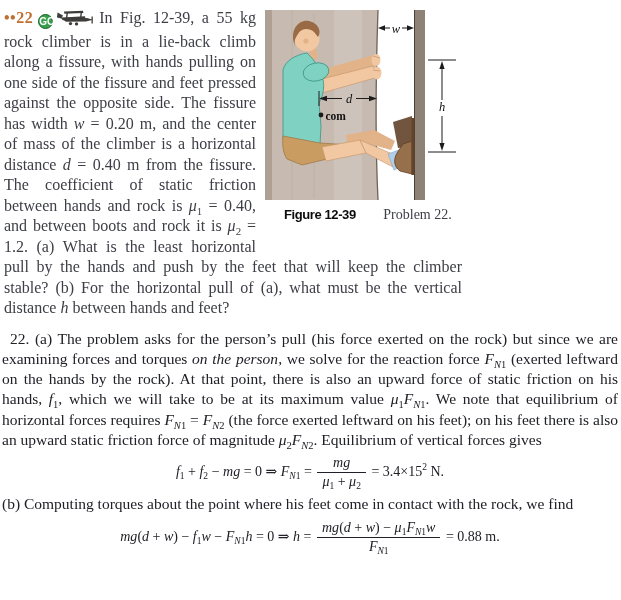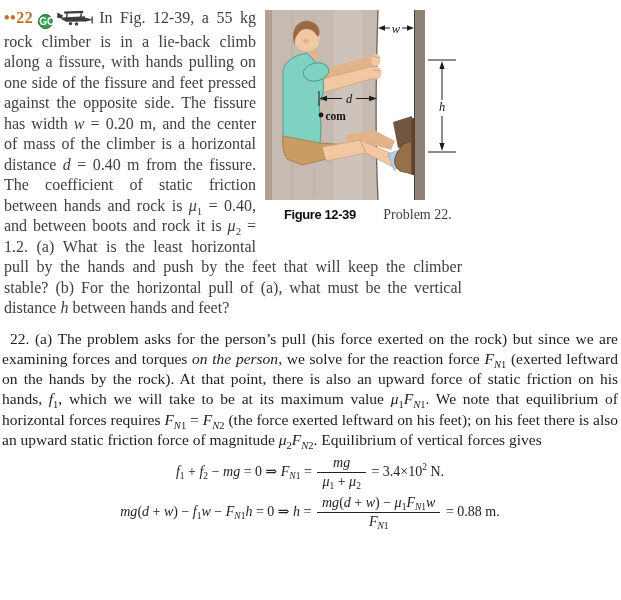--- a/index.html
+++ b/index.html
@@ -144,17 +144,18 @@
               <circle cx="13.5" cy="13.6" r="1.7"></circle>
               <circle cx="19.5" cy="13.9" r="1.7"></circle>
               <rect x="34.5" y="6.5" width="1.3" height="7"></rect>
             </g>
           </svg></span><span><span>In Fig. 12-39, a 55 kg rock climber is in a lie-back climb along a fissure, with hands pulling on one side of the fissure and feet pressed against the opposite side. The fissure has width </span><i>w</i><span> = 0.20 m, and the center of mass of the climber is a horizontal distance </span><i>d</i><span> = 0.40 m from the fissure. The coefficient of static friction between hands and rock is </span><i>μ</i><sub>1</sub><span> = 0.40, and between boots and rock it is </span><i>μ</i><sub>2</sub><span> = 1.2. (a) What is the least horizontal pull by the hands and push by the feet that will keep the climber stable? (b) For the horizontal pull of (a), what must be the vertical distance </span><i>h</i><span> between hands and feet?</span></span></p>
 
   </section>
 
   <section class="solution">
     <p class="sol-a"><span>22. (a) The problem asks for the person’s pull (his force exerted on the rock) but since we are examining forces and torques </span><i>on the person</i><span>, we solve for the reaction force </span><i>F</i><sub class="it">N</sub><sub>1</sub><span> (exerted leftward on the hands by the rock). At that point, there is also an upward force of static friction on his hands, </span><i>f</i><sub>1</sub><span>, which we will take to be at its maximum value </span><i>μ</i><sub>1</sub><i>F</i><sub class="it">N</sub><sub>1</sub><span>. We note that equilibrium of horizontal forces requires </span><i>F</i><sub class="it">N</sub><sub>1</sub><span> = </span><i>F</i><sub class="it">N</sub><sub>2</sub><span> (the force exerted leftward on his feet); on his feet there is also an upward static friction force of magnitude </span><i>μ</i><sub>2</sub><i>F</i><sub class="it">N</sub><sub>2</sub><span>. Equilibrium of vertical forces gives</span></p>
-    <div class="equation"><i>f</i><sub>1</sub><span> + </span><i>f</i><sub>2</sub><span> − </span><i>mg</i><span> = 0 ⇒ </span><i>F</i><sub class="it">N</sub><sub>1</sub><span> = </span><span class="frac"><span class="num"><i>mg</i></span><span class="den"><i>μ</i><sub>1</sub><span> + </span><i>μ</i><sub>2</sub></span></span><span> = 3.4×10</span><sup>2</sup><span> N.</span></div>
+    <div class="equation"><i>f</i><sub>1</sub><span> + </span><i>f</i><sub>2</sub><span> − </span><i>mg</i><span> = 0 ⇒ </span><i>F</i><sub class="it">N</sub><sub>1</sub><span> = </span><span class="frac"><span class="num"><i>mg</i></span><span class="den"><i>μ</i><sub>1</sub><span> + </span><i>μ</i><sub>2</sub></span></span><span> = 3.4×15</span><sup>2</sup><span> N.</span></div>
+    <p class="sol-b"><span>(b) Computing torques about the point where his feet come in contact with the rock, we find</span></p>
     <div class="equation"><i>mg</i><span>(</span><i>d</i><span> + </span><i>w</i><span>) − </span><i>f</i><sub>1</sub><i>w</i><span> − </span><i>F</i><sub class="it">N</sub><sub>1</sub><i>h</i><span> = 0  ⇒  </span><i>h</i><span> = </span><span class="frac"><span class="num"><i>mg</i><span>(</span><i>d</i><span> + </span><i>w</i><span>) − </span><i>μ</i><sub>1</sub><i>F</i><sub class="it">N</sub><sub>1</sub><i>w</i></span><span class="den"><i>F</i><sub class="it">N</sub><sub>1</sub></span></span><span> = 0.88 m.</span></div>
   </section>
 
 </div>
 
 </body></html>

